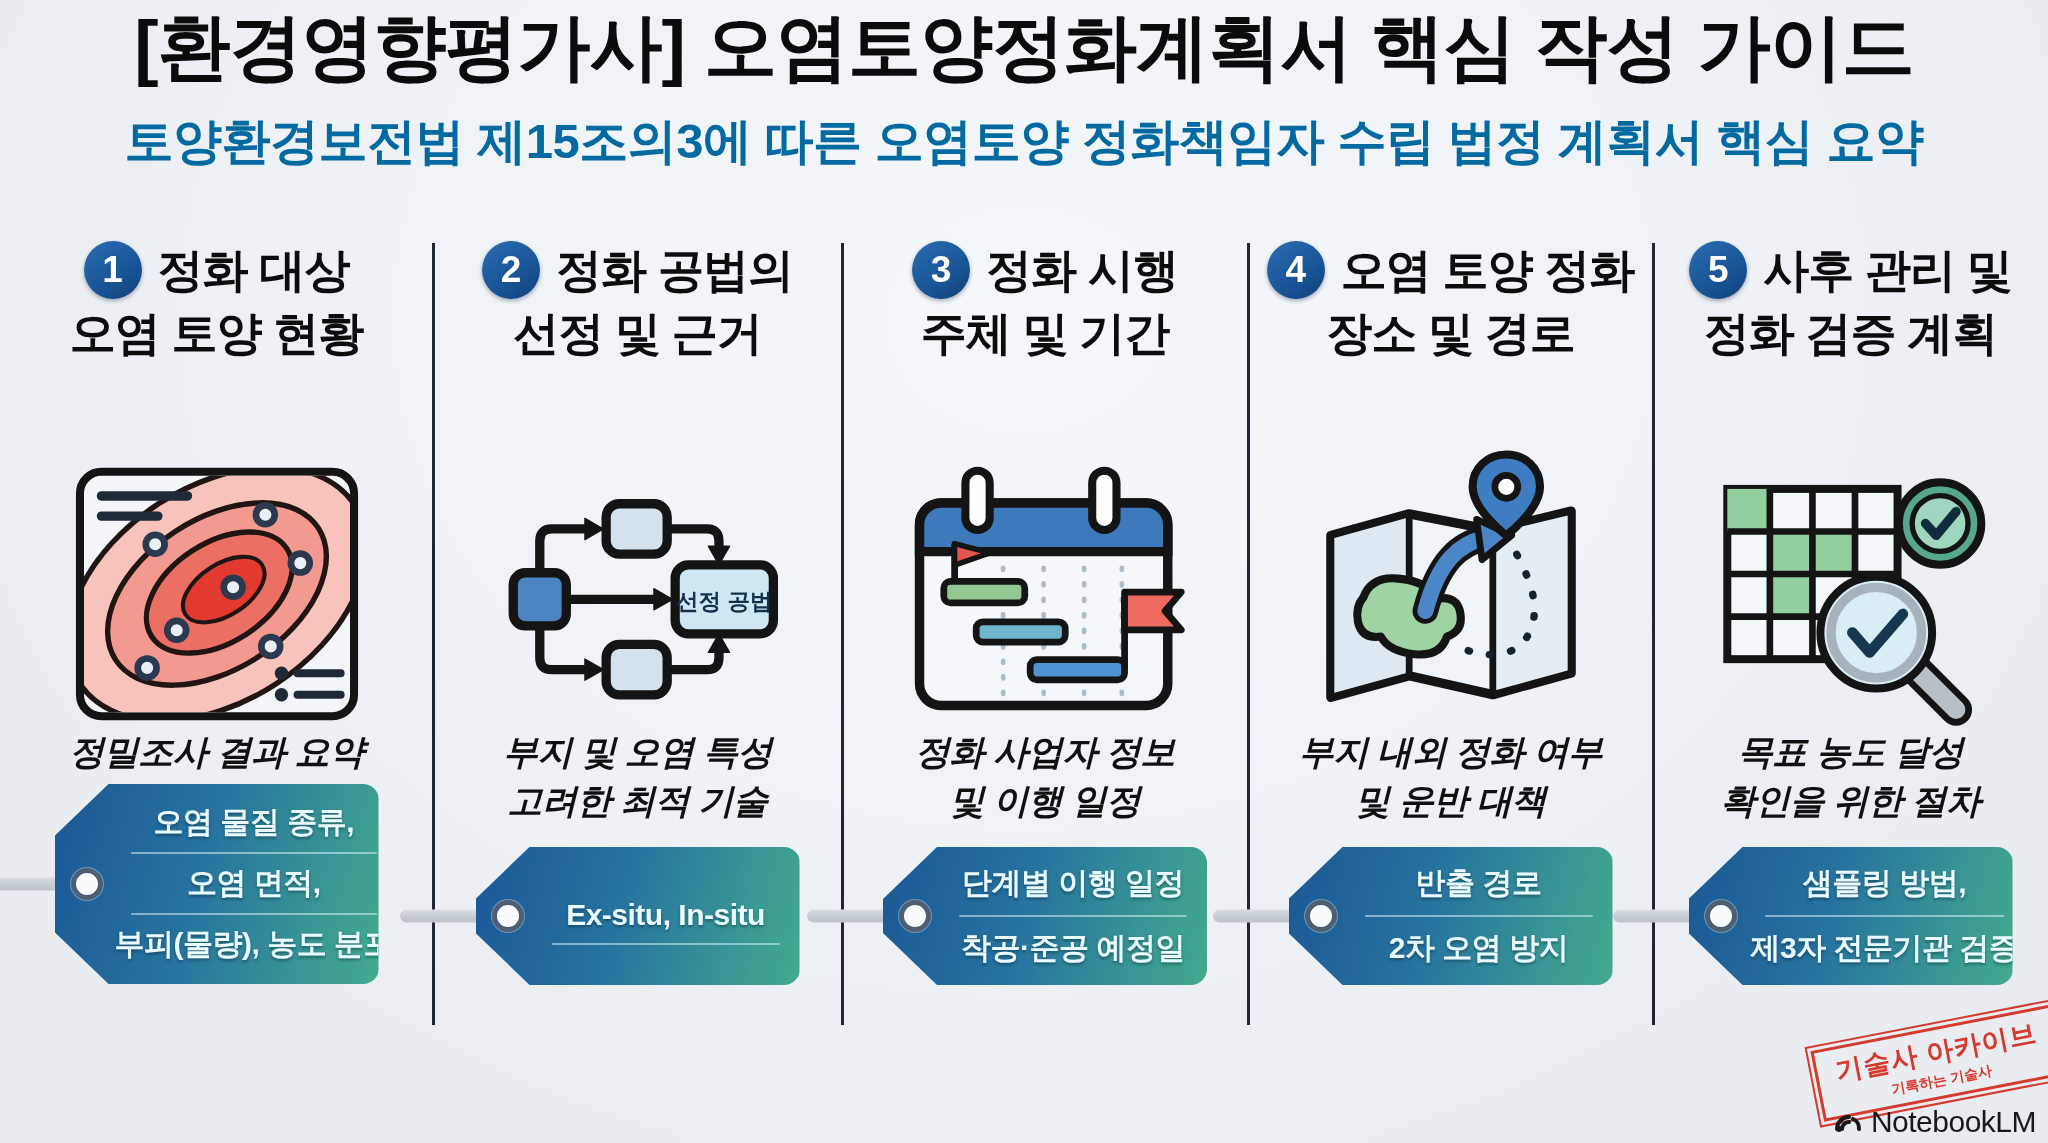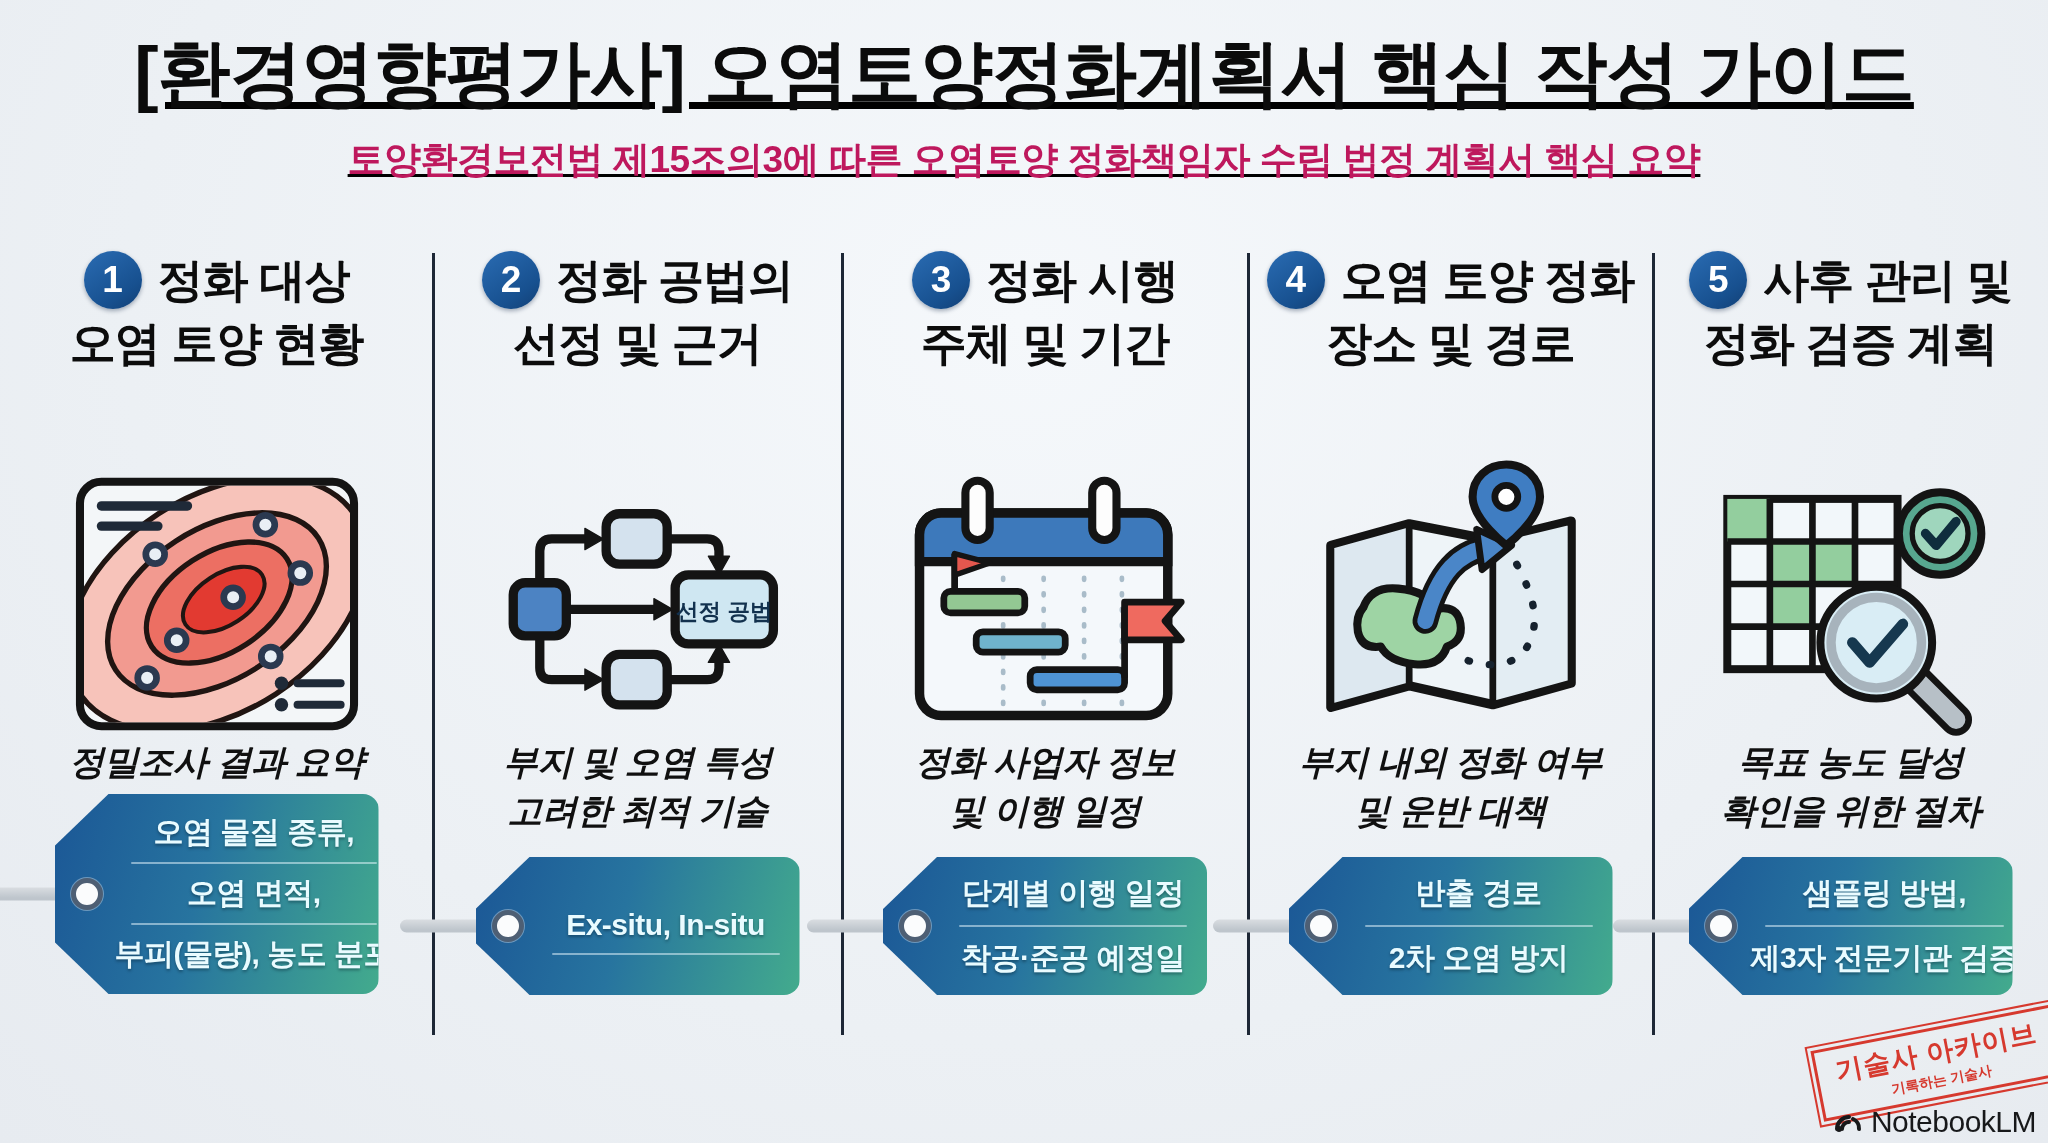--- a/index.html
+++ b/index.html
@@ -3,26 +3,26 @@
 <meta charset="utf-8">
 <style>
   html,body{margin:0;padding:0;}
   body{
     width:2048px;height:1143px;overflow:hidden;position:relative;
     background:radial-gradient(ellipse at 50% 28%, #f5f8fb 0%, #ecf0f4 62%, #e7ebf0 100%);
     font-family:"Liberation Sans","DejaVu Sans",sans-serif;
     -webkit-font-smoothing:antialiased;
   }
   
-  .header{padding-top:26px;text-align:center;text-decoration:underline;}
+  .header{text-align:center;}
   .main-title{
     font-size:73px;font-weight:900;color:#0b0b0b;letter-spacing:-1px;line-height:1.3;
   }
   .sub-title{
-    margin-top:14px;font-size:37px;font-weight:800;color:#be185d;letter-spacing:-0.5px;text-align:center;
+    margin-top:14px;font-size:49px;font-weight:800;color:#0369a1;letter-spacing:-0.5px;text-align:center;
   }
   
   .columns{
     position:relative;margin-top:62px;height:840px;
     display:grid;grid-template-columns:433px 409px 406px 405px 395px;
   }
   .divider{
     position:absolute;top:6px;width:3px;height:782px;background:#1d2736;z-index:0;
   }
   .divider.d1{left:432px;}

